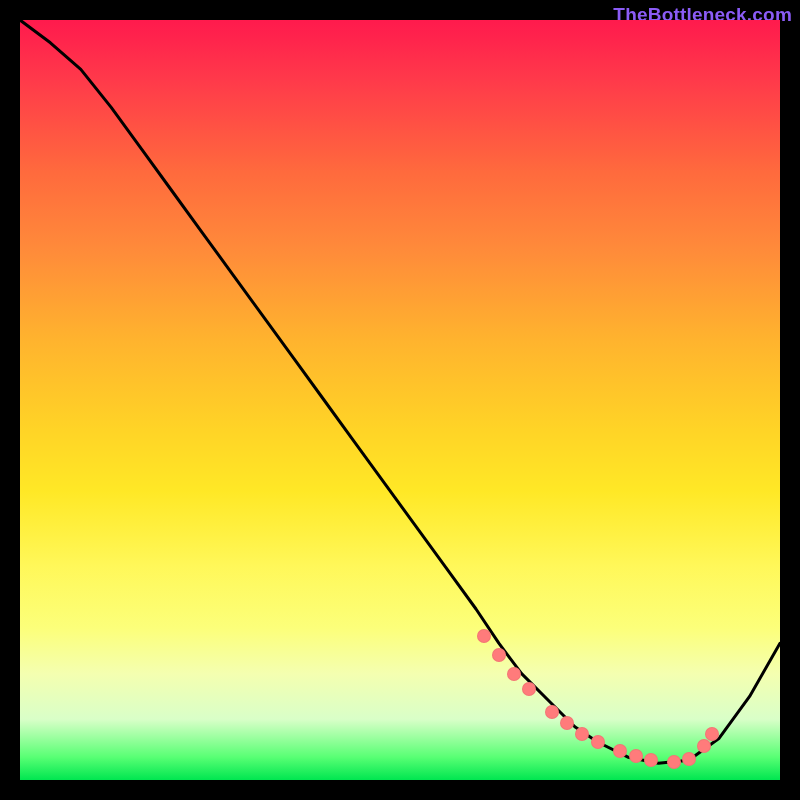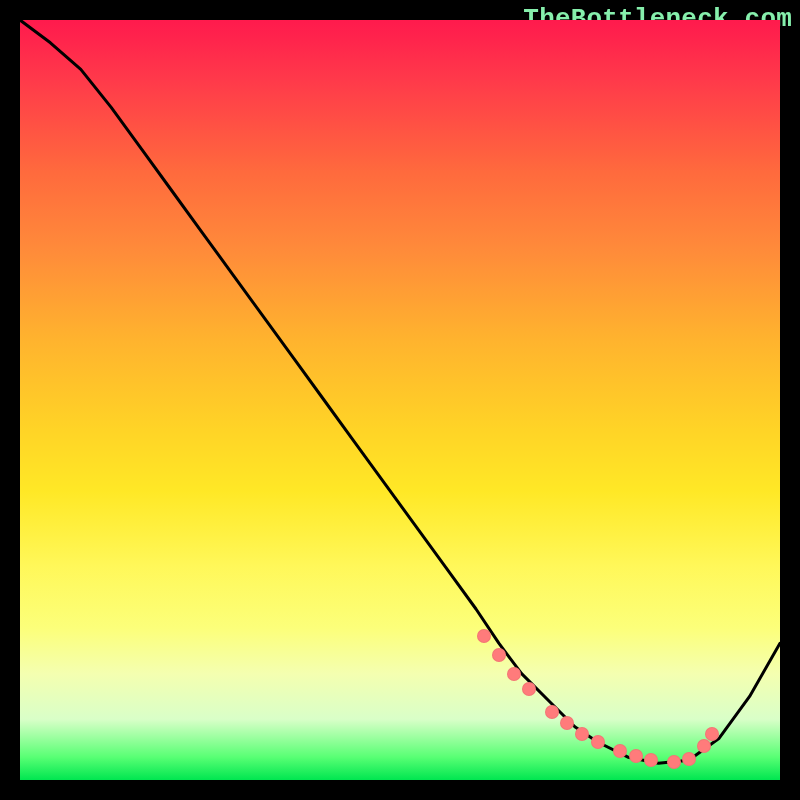--- a/index.html
+++ b/index.html
@@ -1,24 +1,24 @@
 <!DOCTYPE html>
 <html><head>
 <meta charset="utf-8">
 <style>
   * { margin: 0; padding: 0; box-sizing: border-box; }
   html, body { width: 800px; height: 800px; overflow: hidden; background: #000; }
   .stage { position: relative; width: 800px; height: 800px; background: #000; }
   .watermark {
     position: absolute;
     top: 4px; right: 8px;
-    font-family: Liberation Mono, monospace;
-    font-size: 26px;
+    font-family: Liberation Sans, sans-serif;
+    font-size: 19px;
     font-weight: 600;
-    color: #86efac;
+    color: #8b5cf6;
     letter-spacing: 0.2px;
     user-select: none;
   }
   .plot {
     position: absolute;
     left: 20px; top: 20px;
     width: 760px; height: 760px;
     background: linear-gradient(to bottom,
       #ff1a4d 0%,
       #ff3a4a 8%,

